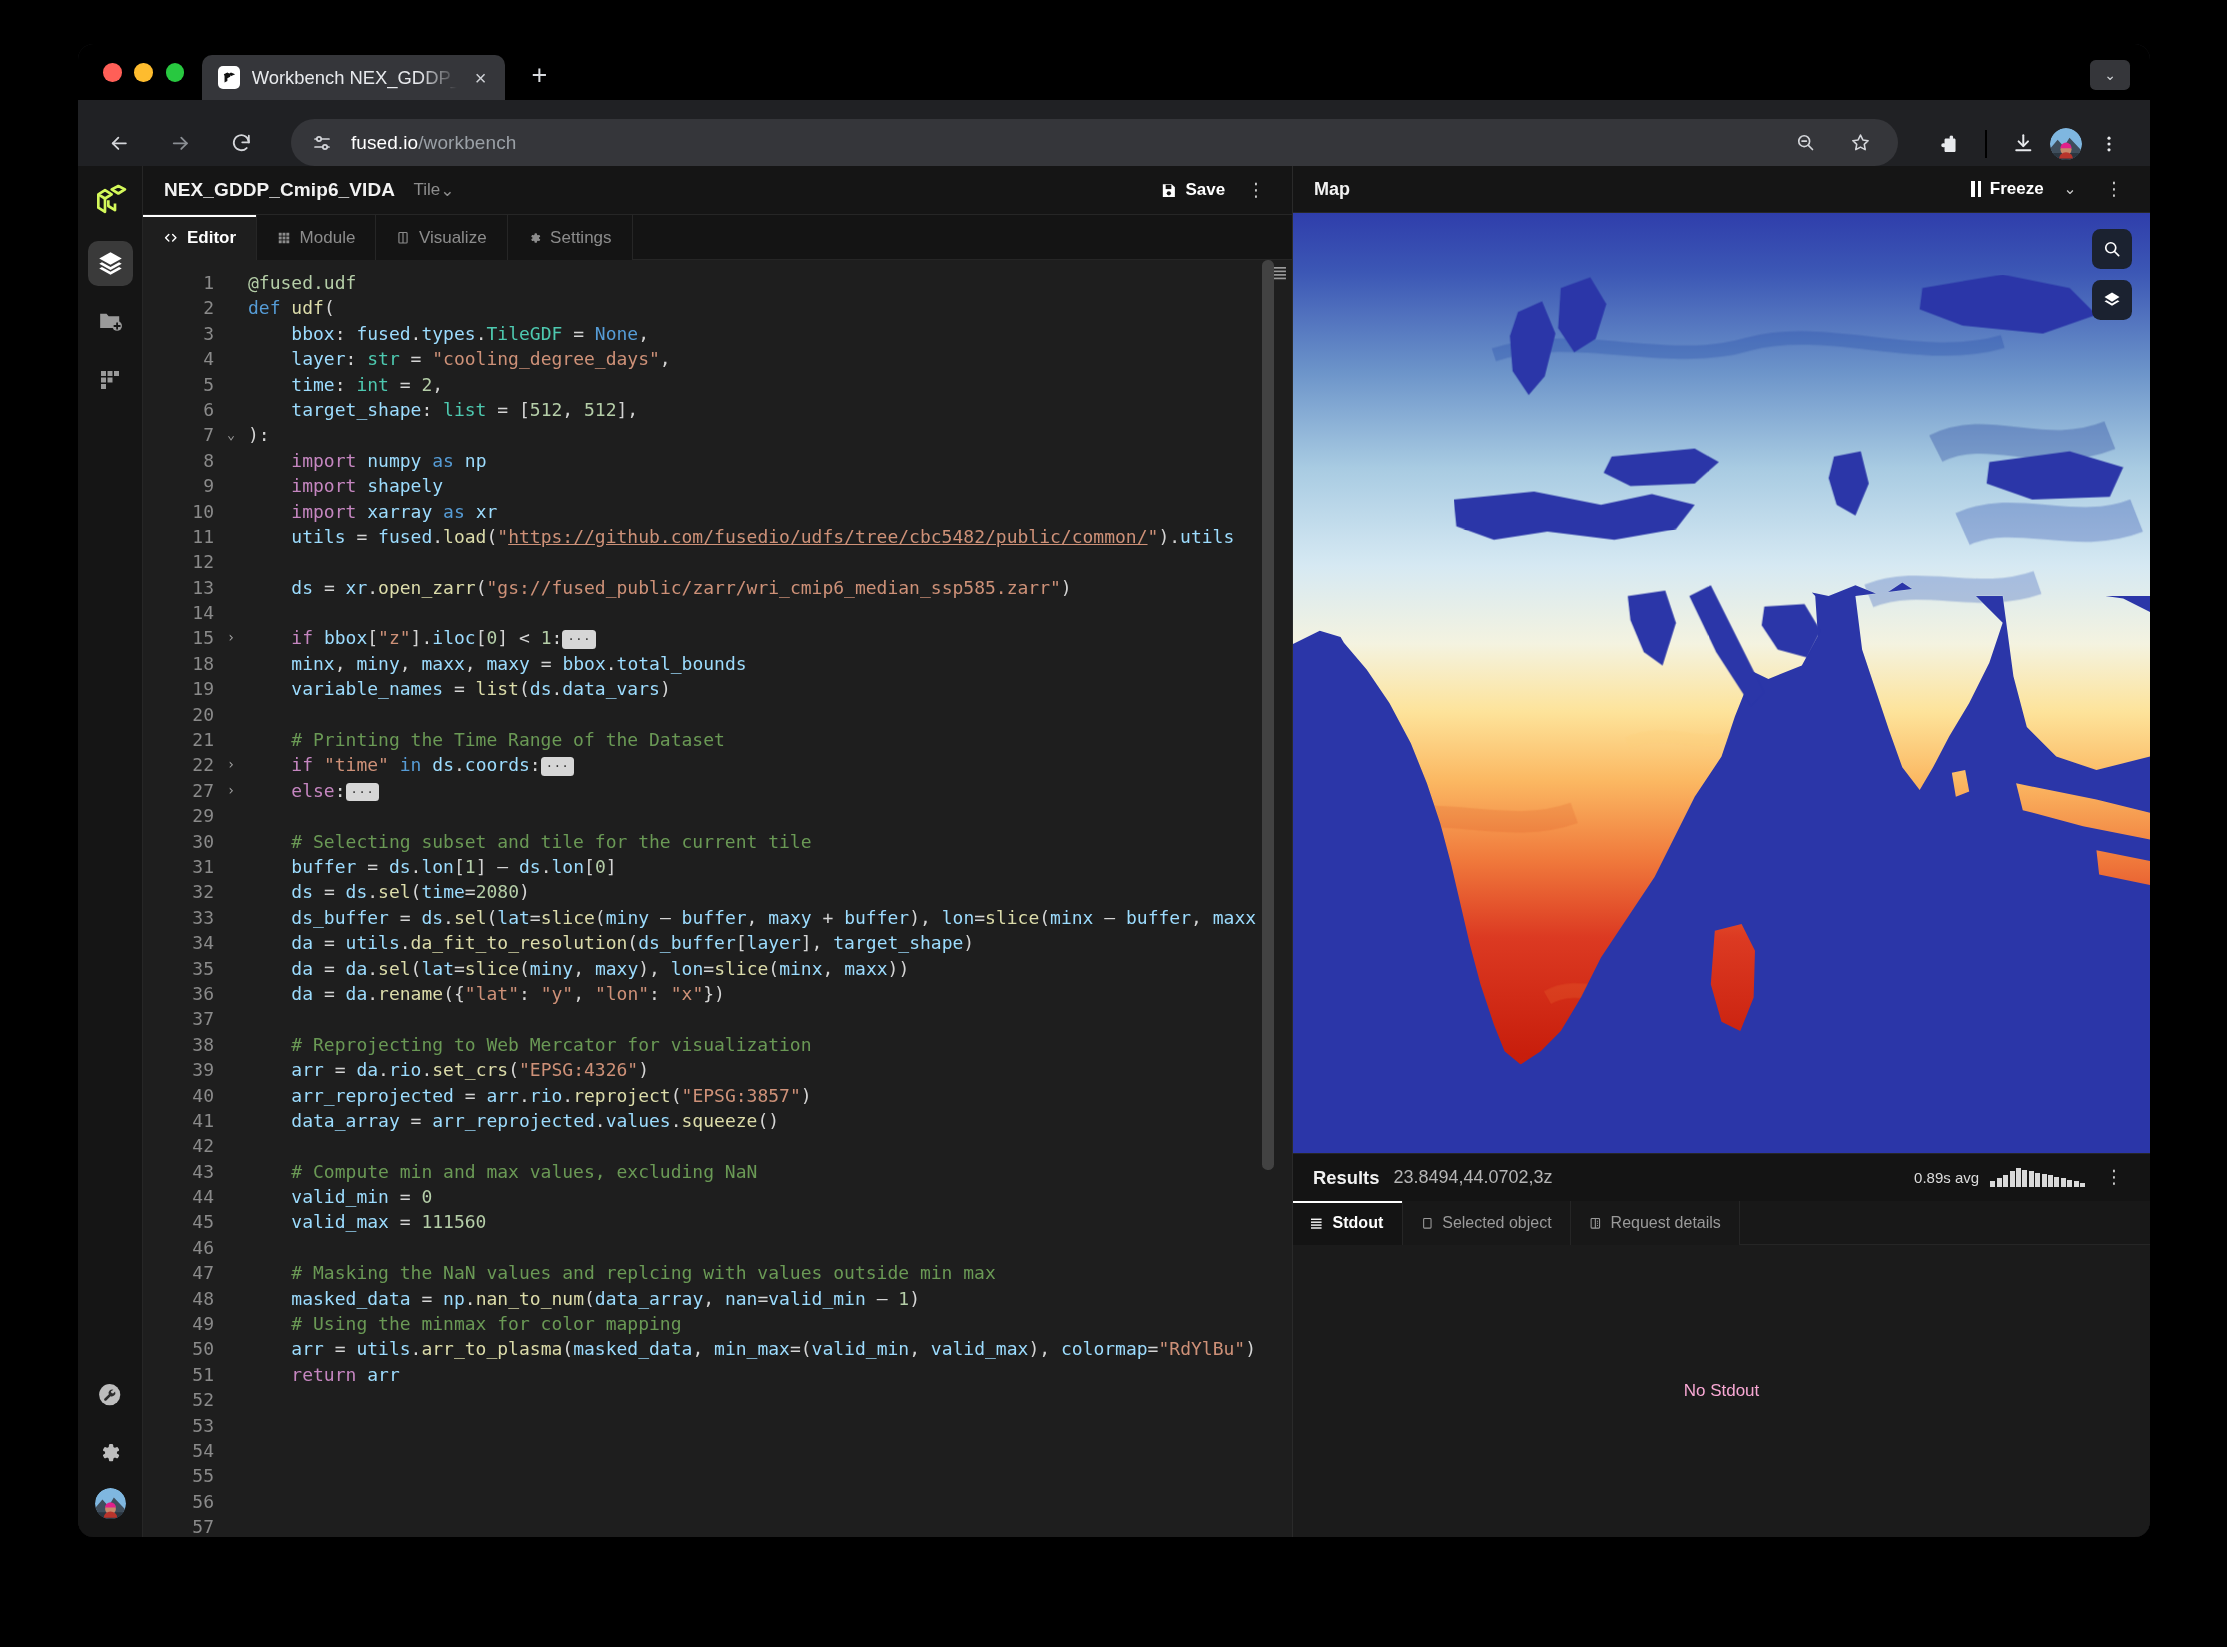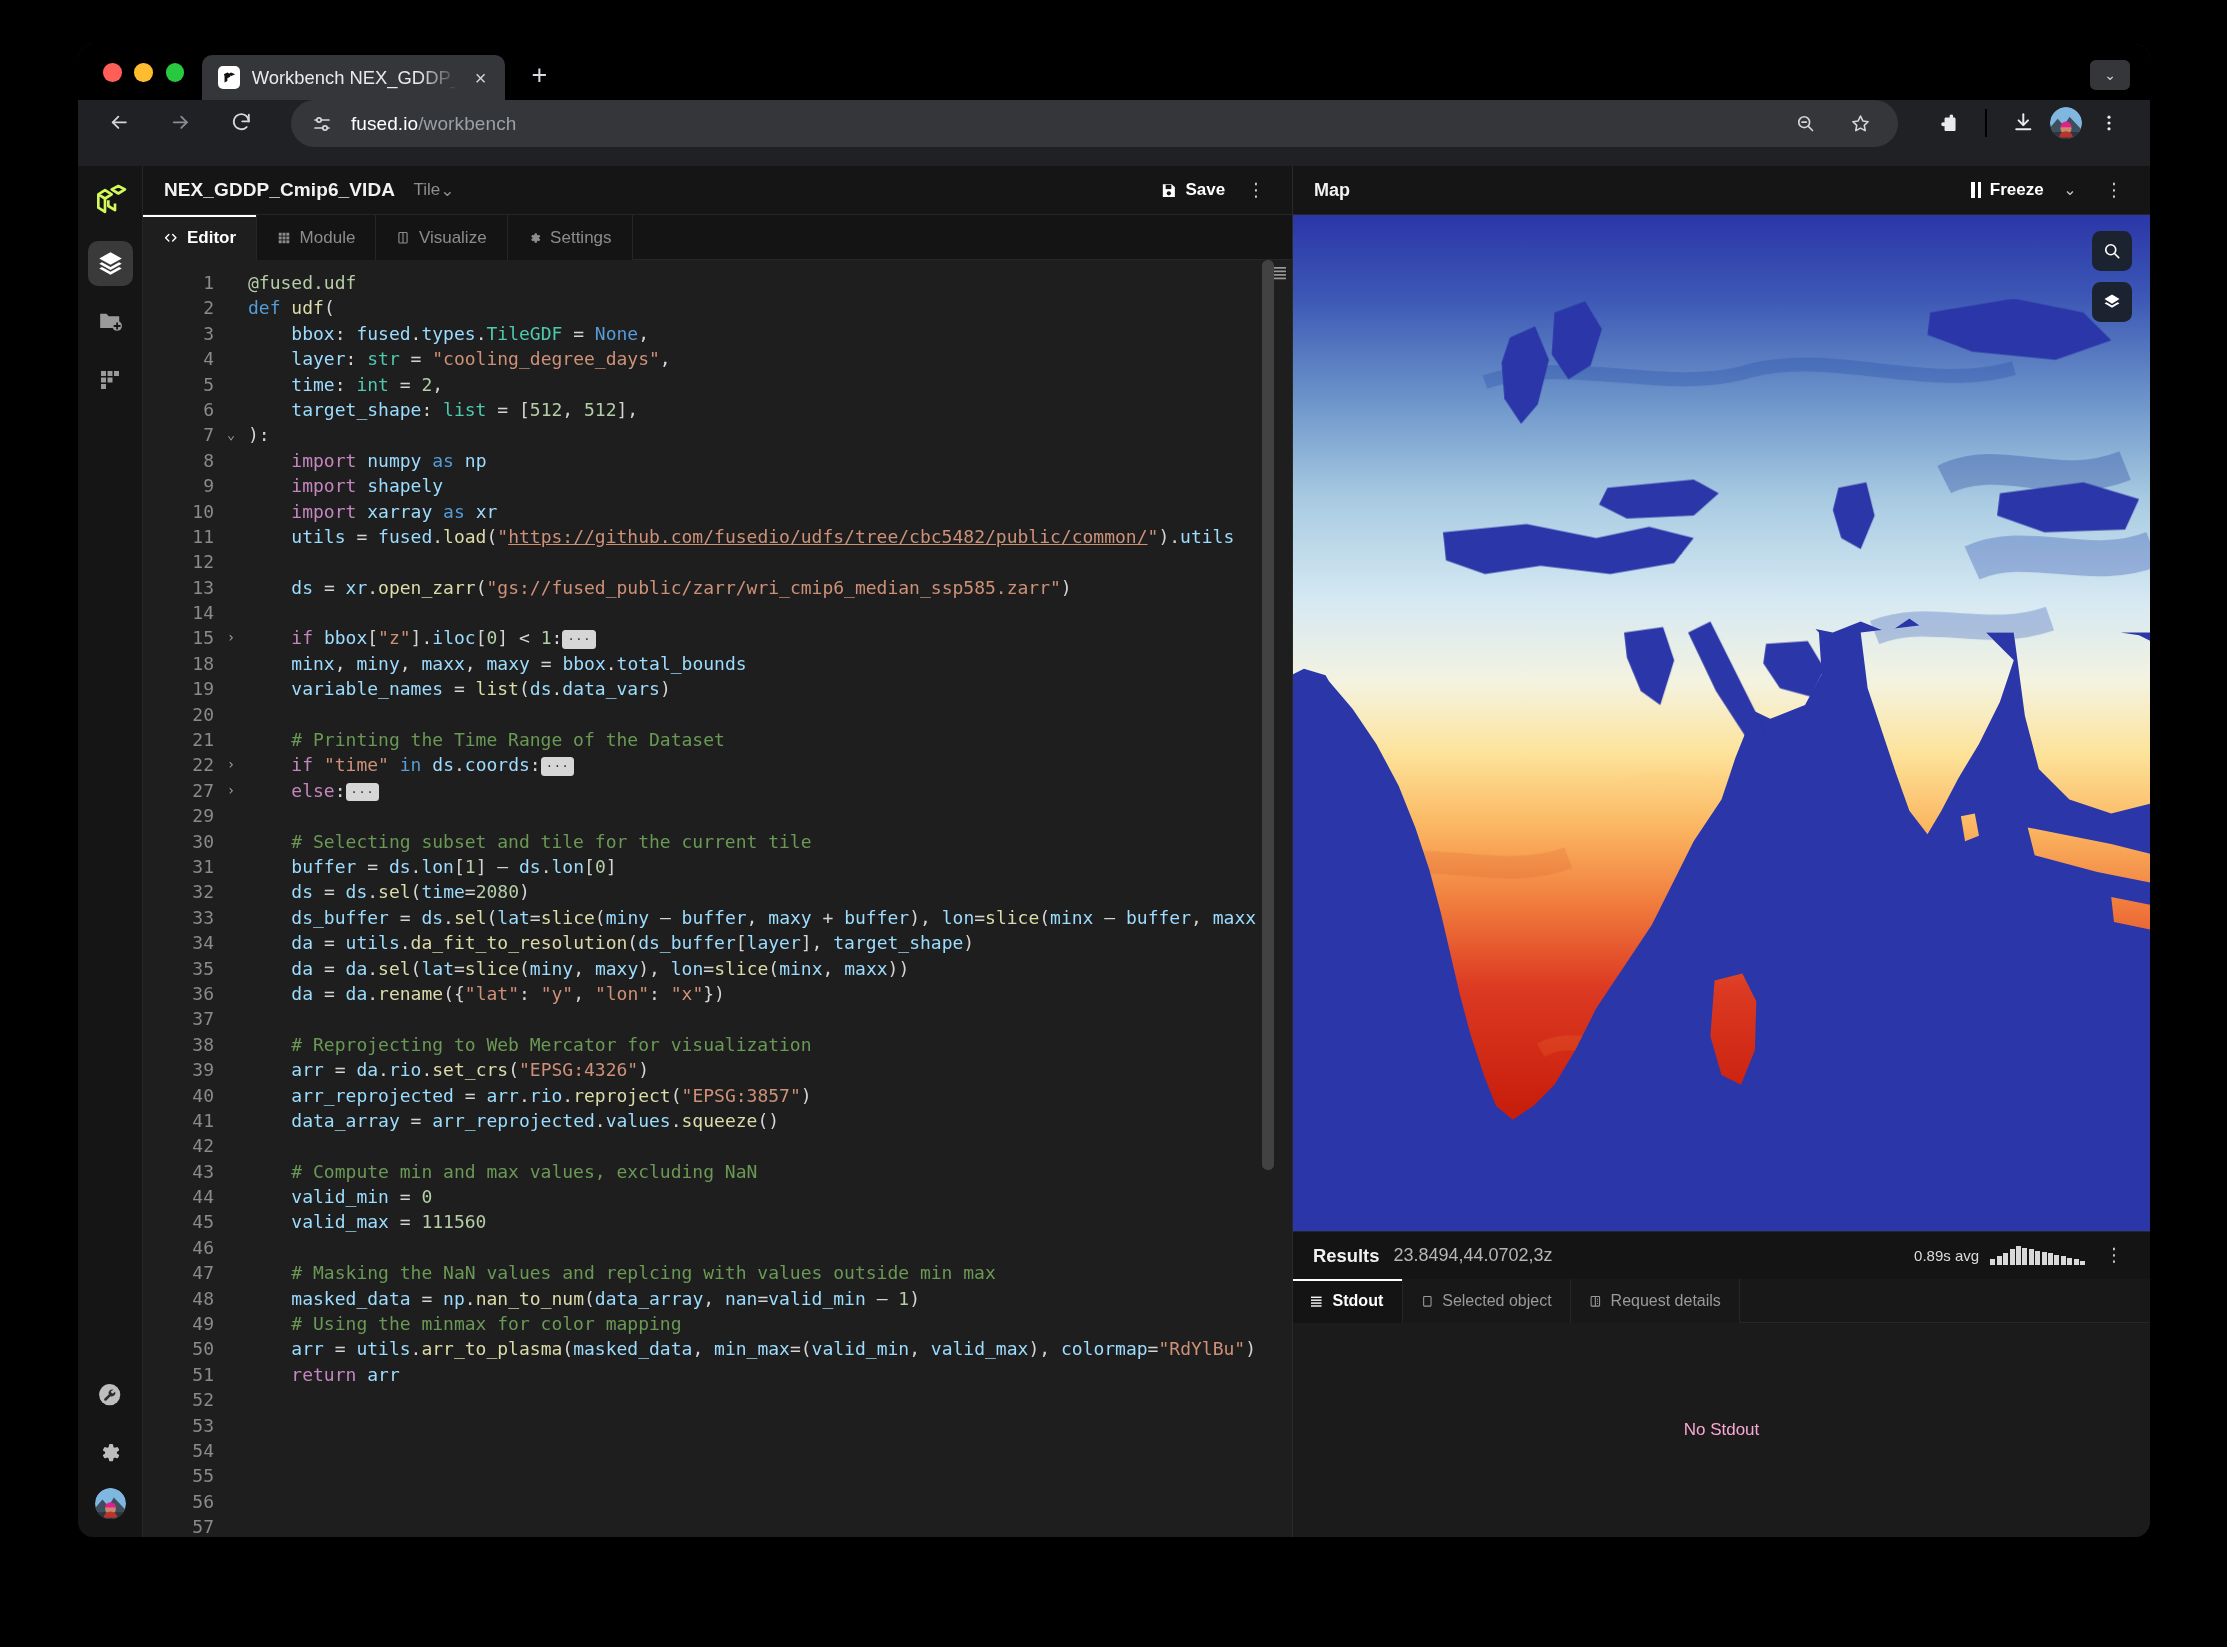--- a/index.html
+++ b/index.html
@@ -68,21 +68,21 @@
     position: absolute; right: 20px; top: 15.5px;
     width: 40px; height: 30px; border-radius: 5.6px;
     background: #35363a;
     display: flex; align-items: center; justify-content: center;
     color: #cfd2d6; font-size: 14px;
   }
 
   
   .toolbar {
     height: 66px; background: #202124;
-    display: flex; align-items: flex-start; gap: 16px; padding: 0 18.4px;
+    display: flex; align-items: flex-end; gap: 16px; padding: 0 18.4px;
   }
   .tb-btn {
     width: 45px; height: 45px; border-radius: 50%;
     display: flex; align-items: center; justify-content: center;
     color: #d4d6da; flex: 0 0 auto;
   }
   .omnibox {
     flex: 1 1 auto; height: 47px; margin: 0 11.3px;
     background: #35363a; border-radius: 24px;
     display: flex; align-items: center; gap: 12.7px; padding: 0 7px 0 15.5px;
@@ -236,21 +236,21 @@
   .map-area { position: relative; flex: 1 1 auto; overflow: hidden; background: #2b36a8; }
   .map-ctrls { position: absolute; right: 18.4px; top: 15.5px; display: flex; flex-direction: column; gap: 11.3px; }
   .map-btn {
     width: 40px; height: 40px; border-radius: 8.5px;
     background: #1b2230; display: flex; align-items: center; justify-content: center;
     color: #ffffff;
   }
 
   
   .results {
-    flex: 0 0 auto; height: 306px; background: #141414;
+    flex: 0 0 auto; height: 384px; background: #141414;
     display: flex; flex-direction: column;
     border-top: 0.7px solid #262626;
   }
   .results-bar { height: 47px; display: flex; align-items: center; padding: 0 18.4px 0 20px; }
   .results-title { color: #f2f2f2; font-size: 18.4px; font-weight: 700; }
   .results-coords { color: #b5b5b5; font-size: 18px; margin-left: 14px; }
   .results-right { margin-left: auto; display: flex; align-items: center; gap: 11.3px; }
   .avg { color: #dcdcdc; font-size: 15px; }
   .spark { display: flex; align-items: flex-end; gap: 1.4px; height: 18.4px; }
   .spark i { display: block; width: 5px; background: #d9d9d9; }

